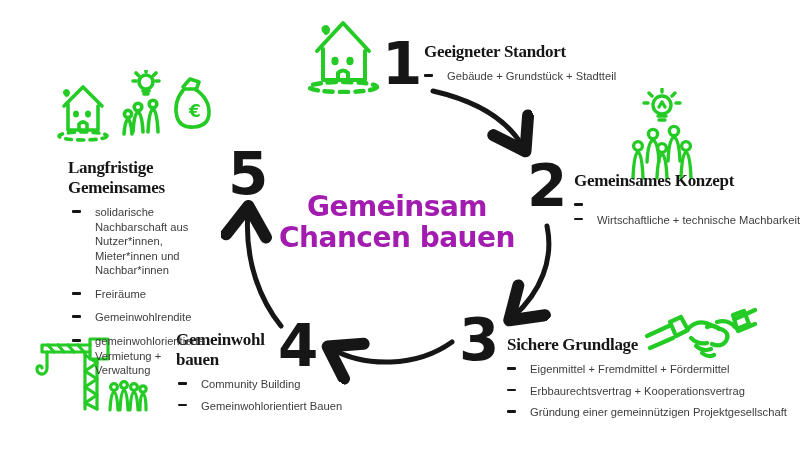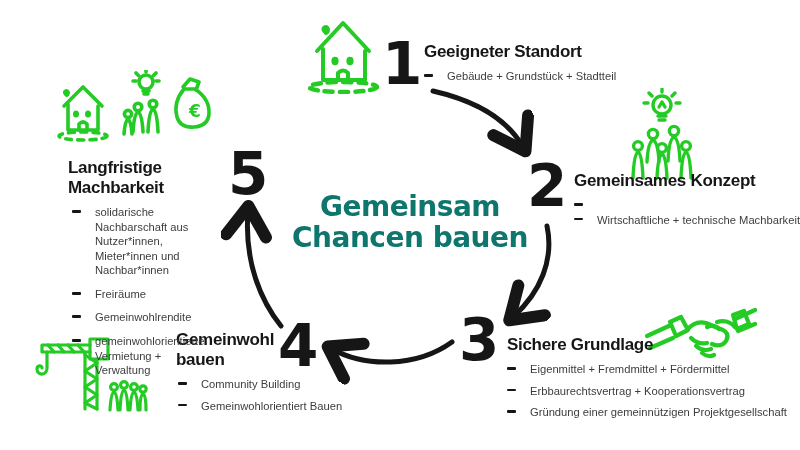--- a/index.html
+++ b/index.html
@@ -11,37 +11,37 @@
   svg{display:block;}
   
   .num{
     position:absolute;font-size:58px;font-weight:bold;color:#161616;line-height:0.92;
     letter-spacing:-2px;font-family:"DejaVu Sans",sans-serif;
   }
   
   .step-box{position:absolute;}
   .step-title{
     margin:0;font-size:17px;font-weight:bold;color:#161616;line-height:1.18;
-    font-family:Liberation Sans, sans-serif;letter-spacing:-0.3px;
+    font-family:Liberation Serif, serif;letter-spacing:-0.3px;
   }
   .items{list-style:none;margin:7px 0 0;padding:0;}
   .items li{
     display:flex;align-items:flex-start;gap:14px;
     font-size:11.2px;color:#3d3d3d;line-height:1.3;margin-bottom:7px;white-space:nowrap;
     font-family:"Liberation Sans",sans-serif;
   }
   .items li .dash{
     flex:0 0 auto;width:9px;height:2.6px;background:#161616;margin-top:5px;border-radius:1px;
   }
   .wrapitems li{white-space:normal;margin-bottom:9px;}
   .wrapitems li span.txt{max-width:158px;display:inline-block;}
   
   .center-title{
-    position:absolute;left:285px;top:191px;width:250px;text-align:center;
-    font-size:28px;font-weight:bold;color:#0f766e;line-height:1.12;letter-spacing:-0.5px;
+    position:absolute;left:272px;top:191px;width:250px;text-align:center;
+    font-size:28px;font-weight:bold;color:#a21caf;line-height:1.12;letter-spacing:-0.5px;
     font-family:"DejaVu Sans",sans-serif;
   }
   .arrow-layer{position:absolute;left:0;top:0;pointer-events:none;}
 </style>
 </head>
 <body>
 
 <div>
 
   <svg class="arrow-layer" width="800" height="450" viewBox="0 0 800 450">
@@ -213,21 +213,21 @@
       <path d="M127 17 l7 -8 l9 3 l-3 8"></path>
       <path d="M128 19 q-11 13 -7 28 q3 11 17 10 q14 -1 15 -13 q1 -15 -14 -25 z"></path>
     </g>
     <ellipse cx="20" cy="44" rx="3" ry="3.6" fill="#25cb25"></ellipse>
     <ellipse cx="32" cy="44" rx="3" ry="3.6" fill="#25cb25"></ellipse>
     <path d="M14 22 q-2 -5 -6 -2 q-3 3 2 7 q4 0 4 -5 z" fill="#25cb25"></path>
     <text x="133" y="47" font-size="17" font-weight="bold" fill="#25cb25" font-family="DejaVu Sans, sans-serif">€</text>
   </svg>
   <div class="num" style="left:228px;top:148px">5</div>
   <div class="step-box" style="left:68px;top:158px;width:150px">
-    <h2 class="step-title">Langfristige Machbarkeit</h2>
+    <h2 class="step-title">Langfristige Gemeinsames</h2>
     <ul class="items wrapitems" style="margin-left:4px">
       <li>
           <span class="dash"></span>
           <span class="txt">solidarische Nachbarschaft aus Nutzer*innen, Mieter*innen und Nachbar*innen</span>
         </li>
       <li>
           <span class="dash"></span>
           <span class="txt">Freiräume</span>
         </li>
       <li>

